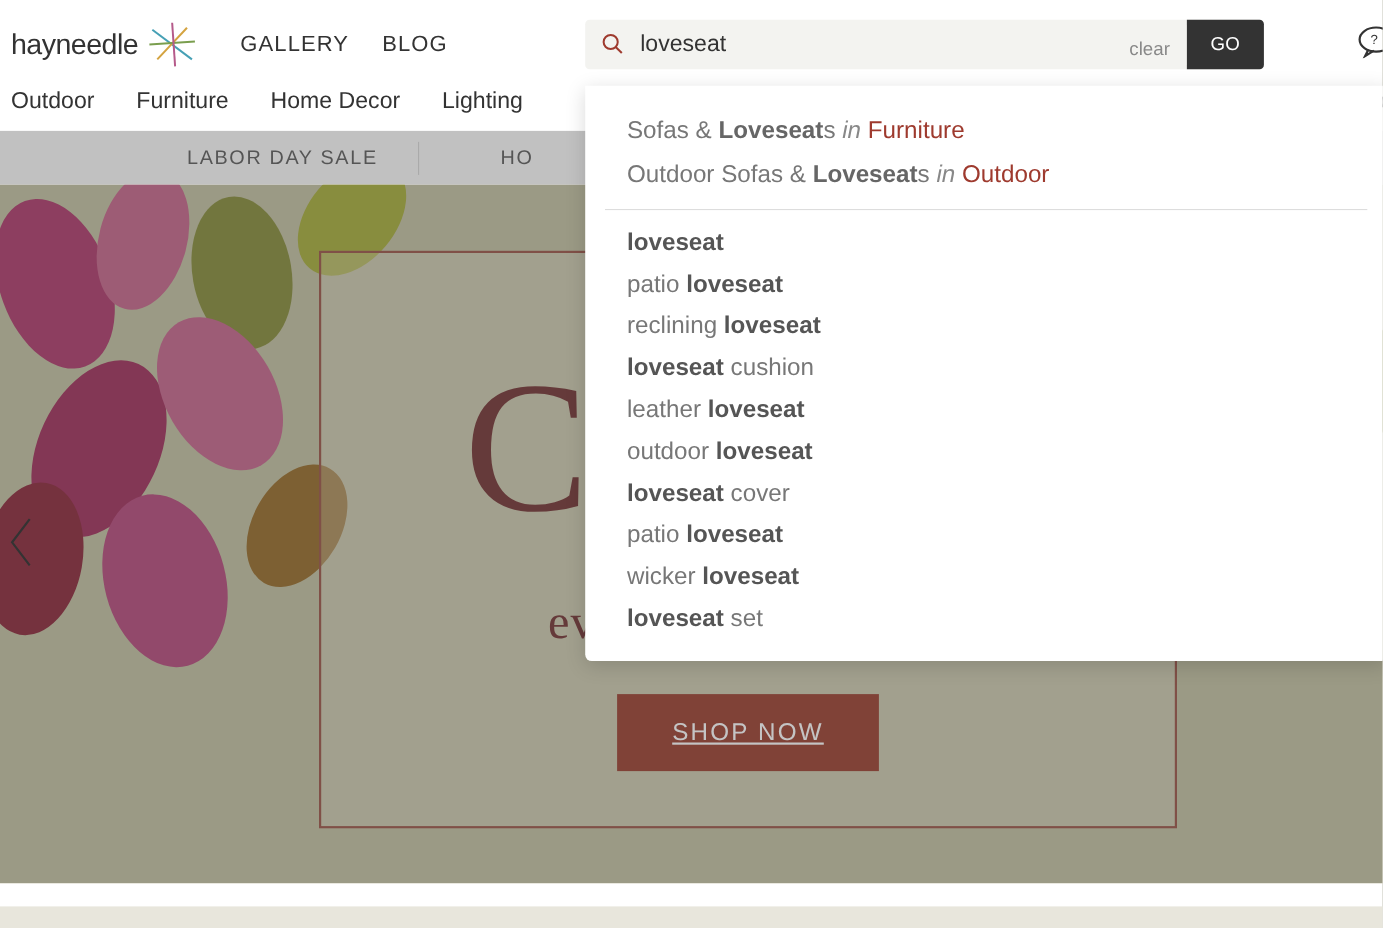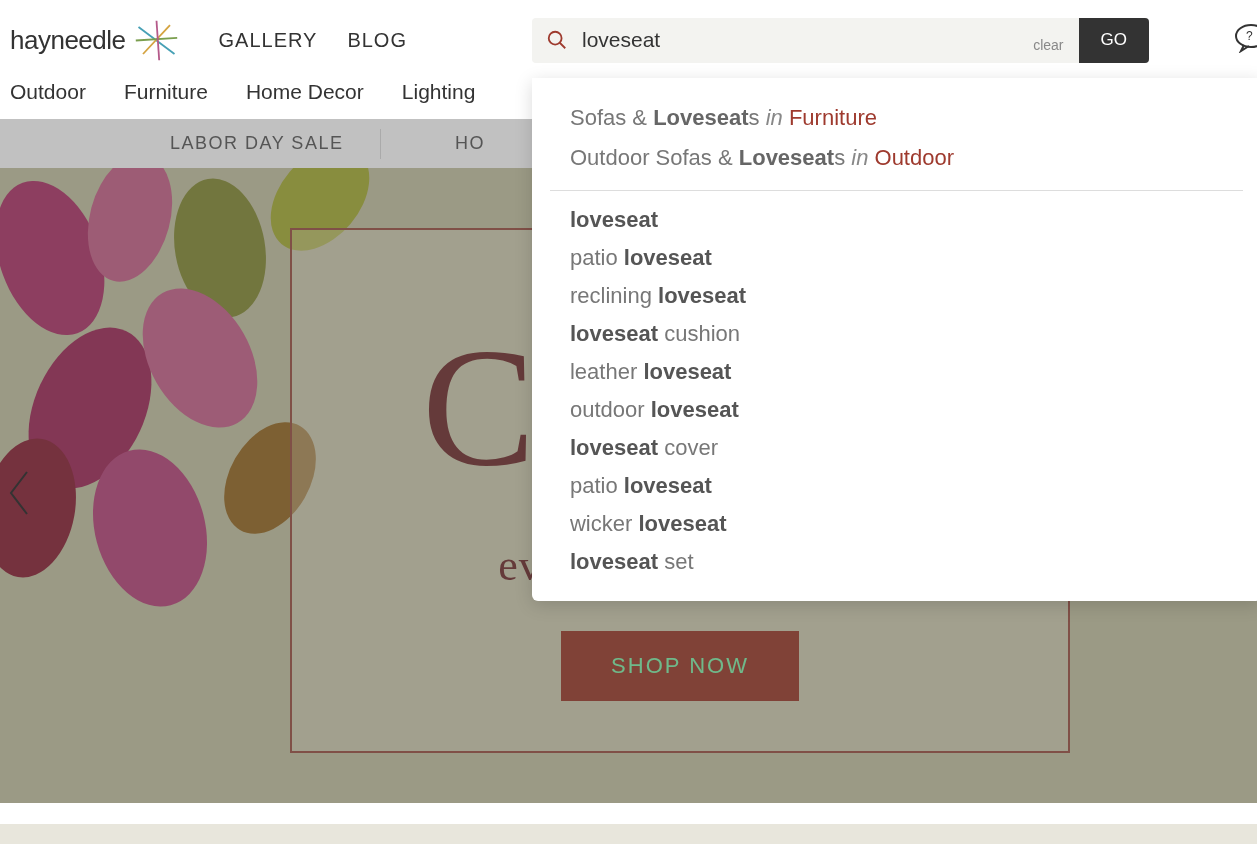--- a/index.html
+++ b/index.html
@@ -9,21 +9,21 @@
   .logo { display: flex; align-items: center; gap: 8px; }
   .logo-text { font-size: 26px; font-weight: 400; color: #333; letter-spacing: -0.5px; }
   .logo-star { width: 45px; height: 45px; }
   .top-links { display: flex; gap: 30px; }
   .top-link { font-size: 20px; font-weight: 500; color: #333; letter-spacing: 1px; cursor: pointer; }
 
   .search-wrap { position: relative; margin-left: 85px; }
   .search-bar { display: flex; align-items: center; background: #f3f3f0; border-radius: 4px; width: 617px; height: 45px; }
   .search-icon { width: 50px; display: flex; align-items: center; justify-content: center; }
   .search-input { flex: 1; border: none; background: transparent; font-size: 21px; color: #333; outline: none; }
-  .clear-btn { color: #888; font-size: 14px; padding: 0 15px; cursor: pointer; margin-top: 10px; }
+  .clear-btn { color: #888; font-size: 17px; padding: 0 15px; cursor: pointer; margin-top: 10px; }
   .go-btn { background: #333; color: #fff; font-size: 17px; font-weight: 500; border: none; height: 45px; padding: 0 22px; border-radius: 0 4px 4px 0; cursor: pointer; }
 
   .header-icons { display: flex; gap: 40px; margin-left: 45px; align-items: center; }
   .header-icon { cursor: pointer; }
 
   .nav { display: flex; gap: 38px; padding: 0 10px 15px 10px; font-size: 21px; color: #333; }
   .nav-item { cursor: pointer; white-space: nowrap; }
 
   .promo-bar { background: #dedede; height: 49px; display: flex; align-items: center; position: relative; }
   .overlay-dim { position: absolute; inset: 0; background: rgba(80,80,80,0.2); }
@@ -33,21 +33,21 @@
   .promo-3 { right: 65px; }
   .promo-divider { position: absolute; width: 1px; height: 30px; background: #aaa; }
 
   .hero { position: relative; height: 635px; background: #c5c3a5; overflow: hidden; }
   .hero-dim { position: absolute; inset: 0; background: rgba(60,60,60,0.3); z-index: 2; }
   .leaves-left { position: absolute; left: -30px; top: -10px; z-index: 1; }
   .leaves-right { position: absolute; right: -30px; top: -10px; z-index: 1; }
   .hero-card { position: absolute; left: 290px; top: 60px; width: 780px; height: 525px; border: 2px solid #9e5a4d; background: rgba(232,226,207,0.3); z-index: 1; display: flex; flex-direction: column; align-items: center; justify-content: flex-end; padding-bottom: 50px; }
   .hero-c { position: absolute; top: 80px; left: 130px; font-family: Georgia, serif; font-size: 170px; color: #783a3a; }
   .hero-sub { font-family: Georgia, serif; font-size: 44px; color: #783a3a; margin-bottom: 40px; letter-spacing: 1px; }
-  .shop-btn { background: #9e4536; color: #86efac; border: none; padding: 22px 50px; font-size: 22px; letter-spacing: 2px; cursor: pointer; }
+  .shop-btn { background: #9e4536; color: #ffffff; border: none; padding: 22px 50px; font-size: 22px; letter-spacing: 2px; cursor: pointer; text-decoration: underline; }
   .arrow-left { position: absolute; left: 5px; top: 300px; z-index: 3; cursor: pointer; }
 
   .footer-band { position: absolute; bottom: 0; left: 0; right: 0; height: 20px; background: #e8e6dc; }
 
   
   .suggestions { position: absolute; top: 60px; left: 0; width: 729px; background: #fff; box-shadow: 0 4px 18px rgba(0,0,0,0.15); border-radius: 0 0 6px 6px; padding: 20px 0; z-index: 100; }
   .suggest-section { padding: 0 38px; }
   .suggest-cat { font-size: 22px; color: #777; padding: 7px 0; cursor: pointer; }
   .suggest-cat .bold { font-weight: 600; color: #666; }
   .suggest-cat .in { font-style: italic; color: #888; }

